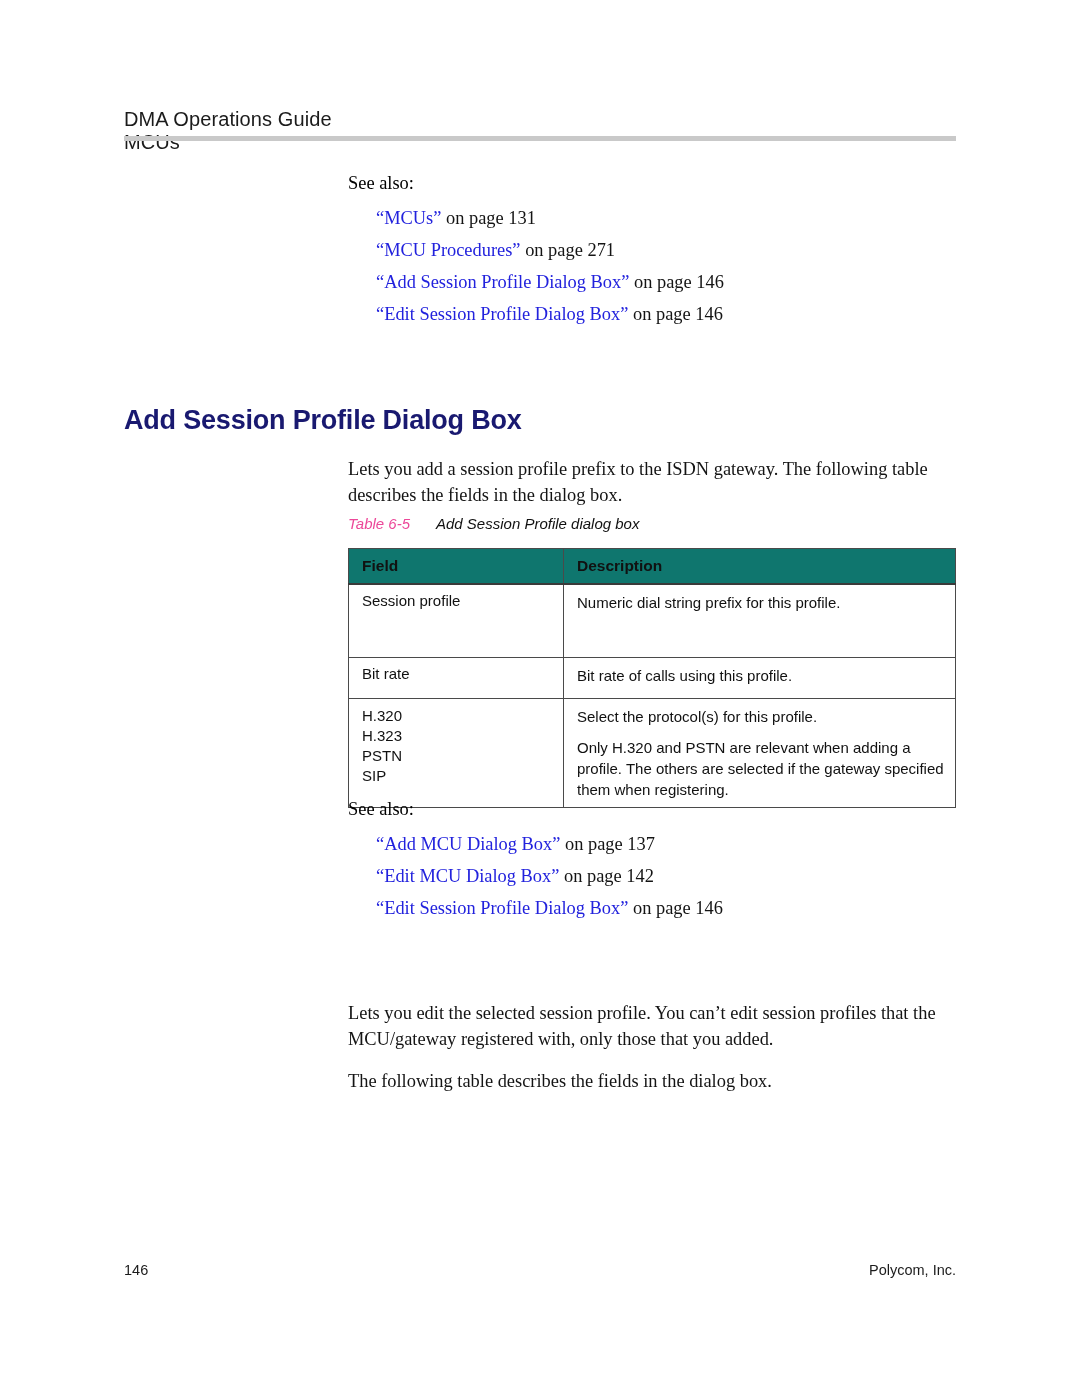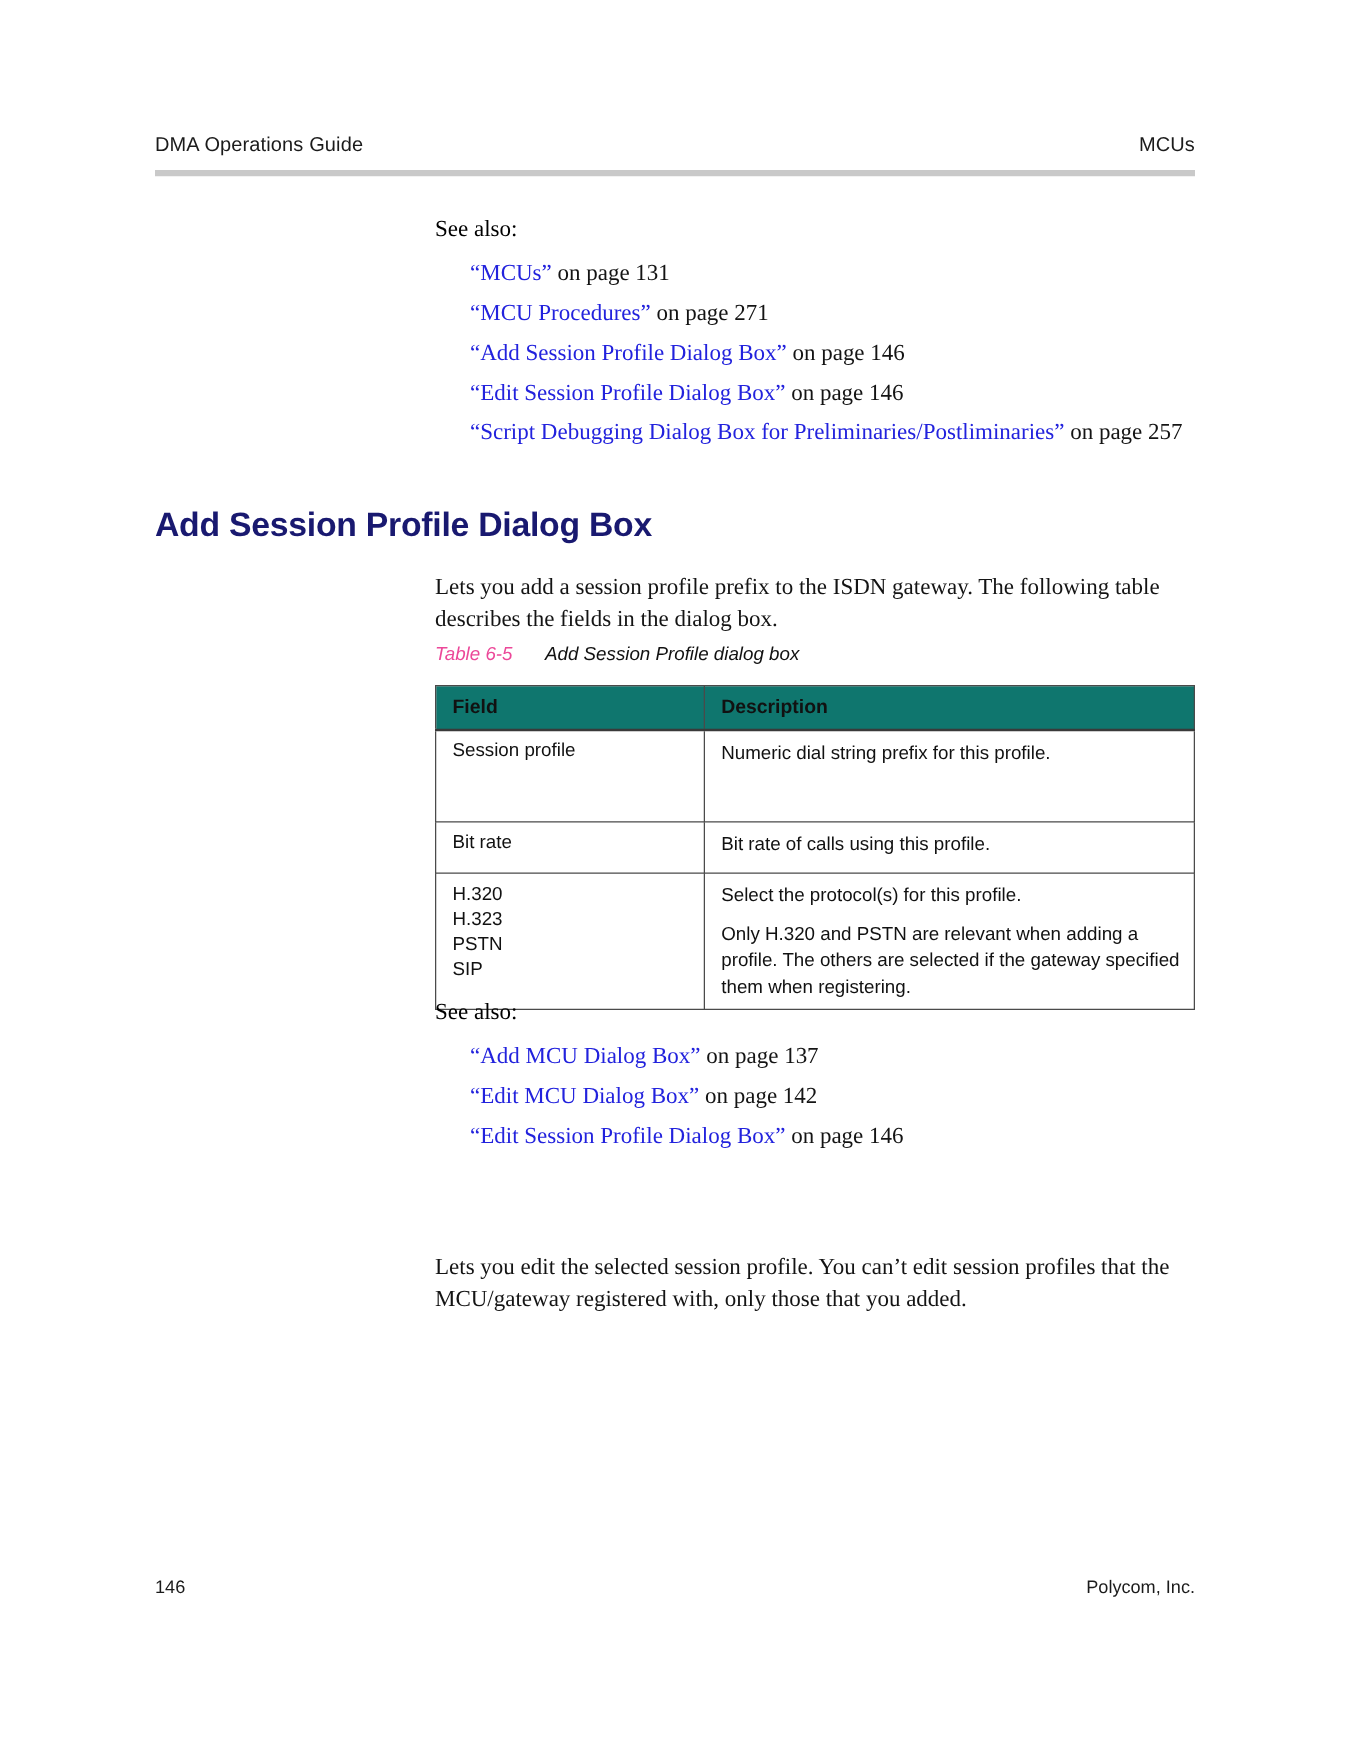--- a/index.html
+++ b/index.html
@@ -25,23 +25,24 @@
   
   .run-head {
     position: absolute;
     left: 124px;
     top: 108px;
     width: 832px;
     display: flex;
     justify-content: space-between;
     align-items: baseline;
     font-family: "Liberation Sans", sans-serif;
-    font-size: 16px;
+    font-size: 20px;
     letter-spacing: 0.1px;
     color: #1b1b1b;
+    flex-direction: column;
   }
   .run-head .right { }
 
   .head-rule {
     position: absolute;
     left: 124px;
     top: 136px;
     width: 832px;
     height: 5px;
     background: #c9c9c9;
@@ -186,23 +187,20 @@
       </li>
       <li>
         <span class="lnk">“MCU Procedures”</span><span> on page 271</span>
       </li>
       <li>
         <span class="lnk">“Add Session Profile Dialog Box”</span><span> on page 146</span>
       </li>
       <li>
         <span class="lnk">“Edit Session Profile Dialog Box”</span><span> on page 146</span>
       </li>
-      <li style="line-height:30px;">
-        <span class="lnk">“Script Debugging Dialog Box for Preliminaries/Postliminaries”</span><span> on page 257</span>
-      </li>
     </ul>
   </div>
 
   <h1 class="sect" style="top:405px;">Add Session Profile Dialog Box</h1>
 
   <div class="body-col" style="top:456px;">
     <p class="body">Lets you add a session profile prefix to the ISDN gateway. The following table describes the fields in the dialog box.</p>
   </div>
 
   <div class="tbl-caption" style="top:515px;">
@@ -255,20 +253,21 @@
       </li>
       <li>
         <span class="lnk">“Edit Session Profile Dialog Box”</span><span> on page 146</span>
       </li>
     </ul>
   </div>
 
 
   <div class="body-col" style="top:1000px;">
     <p class="body">Lets you edit the selected session profile. You can’t edit session profiles that the MCU/gateway registered with, only those that you added.</p>
+    <p class="body" style="margin-top:16px;">The following table describes the fields in the dialog box.</p>
   </div>
 
   <div class="foot">
     <span>146</span>
     <span>Polycom, Inc.</span>
   </div>
 
 </div>
 
 </body></html>

